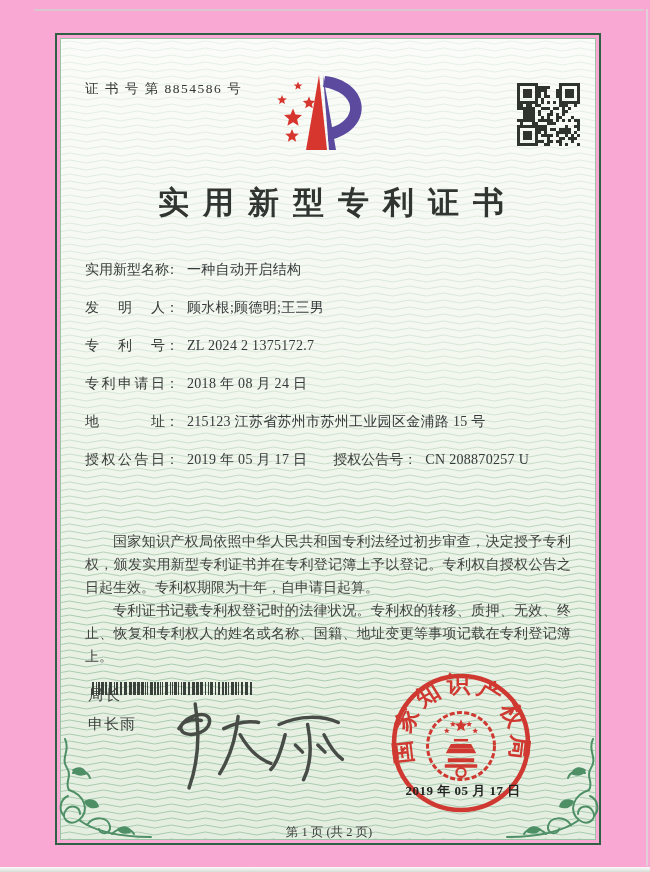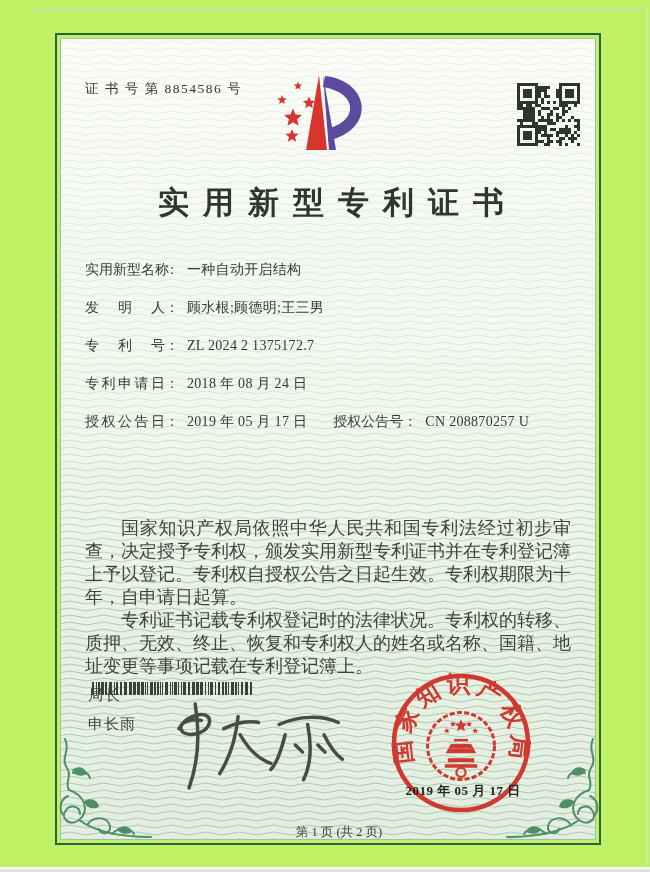--- a/index.html
+++ b/index.html
@@ -1,18 +1,18 @@
 <!DOCTYPE html>
 <html><head>
 <meta charset="utf-8">
 <style>
   html,body{margin:0;padding:0;background:#ffffff;}
   .page{
     position:relative;width:650px;height:872px;overflow:hidden;
-    background:#bef264;
+    background:#f9a8d4;
     font-family:"Liberation Serif","DejaVu Serif",serif;
     color:#3b3e3a;
   }
   
   .scan-top{position:absolute;left:34px;top:9px;right:6px;height:2px;background:#ccd2cc;opacity:.75;}
   .scan-right{position:absolute;right:2px;top:9px;bottom:6px;width:2px;background:#d9ded9;opacity:.7;}
   .scan-bottom{position:absolute;left:0;right:0;bottom:0;height:5px;background:linear-gradient(#fcfcfa,#d7dcd6);}
   
   .frame{position:absolute;left:55px;top:33px;width:546px;height:812px;border:2px solid #2f5f45;box-sizing:border-box;}
   .frame-inner{position:absolute;left:60px;top:38px;width:536px;height:802px;border:1px solid #9cc3a6;box-sizing:border-box;
@@ -28,32 +28,32 @@
     font-size:31px;font-weight:700;letter-spacing:14px;padding-left:14px;color:#313531;}
   
   .fields{position:absolute;left:85px;top:259px;width:486px;font-size:14px;line-height:21px;}
   .frow{margin-bottom:17px;white-space:nowrap;}
   .flabel{display:inline-block;width:80px;text-align:justify;text-align-last:justify;color:#383c38;}
   .flabel2{width:auto;text-align-last:auto;margin-left:26px;}
   .fcolon{margin-right:8px;}
   .fvalue{letter-spacing:.3px;color:#35393五;}
   .fvalue{color:#35393a;margin-top:44px;}
   
-  .paras{position:absolute;left:85px;top:517px;width:486px;font-size:18px;line-height:23px;color:#3f423e;text-align:justify;}
+  .paras{position:absolute;left:85px;top:531px;width:486px;font-size:14px;line-height:23px;color:#3f423e;text-align:justify;font-family:Liberation Mono, monospace;}
   .paras p{margin:0;text-indent:2em;}
   
   .barcode{position:absolute;left:92px;top:682px;width:162px;height:13px;}
   .official{position:absolute;left:88px;top:686px;font-family:Liberation Serif, serif;
     font-size:15px;color:#3c403c;letter-spacing:2px;}
   .official .name{margin-top:10px;letter-spacing:1px;}
   .signature{position:absolute;left:158px;top:700px;width:195px;height:92px;}
   .seal{position:absolute;left:390px;top:672px;width:142px;height:142px;opacity:.95;}
   .sealdate{position:absolute;left:396px;top:782px;width:134px;text-align:center;
     font-size:13px;font-weight:600;letter-spacing:.5px;color:#222522;}
-  .footer{position:absolute;left:55px;top:824px;width:568px;text-align:center;font-size:12.5px;color:#3a3d3a;}
+  .footer{position:absolute;left:45px;top:824px;width:568px;text-align:center;font-size:12.5px;color:#3a3d3a;}
   .flourish{position:absolute;width:96px;height:106px;}
   .flourish.left{left:57px;top:737px;}
   .flourish.right{left:505px;top:737px;transform:scaleX(-1);}
 </style>
 </head>
 <body>
 
 <div class="page">
 
   <div class="scan-top"></div>
@@ -279,20 +279,21 @@
       <rect x="60" y="60" width="3" height="3" fill="#2f342f"></rect>
     </svg>
 
   <div class="title">实用新型专利证书</div>
 
   <div class="fields">
       <div class="frow"><span class="flabel">实用新型名称</span><span class="fcolon">：</span><span class="fvalue">一种自动开启结构</span></div>
       <div class="frow"><span class="flabel">发明人</span><span class="fcolon">：</span><span class="fvalue">顾水根;顾德明;王三男</span></div>
       <div class="frow"><span class="flabel">专利号</span><span class="fcolon">：</span><span class="fvalue">ZL 2024 2 1375172.7</span></div>
       <div class="frow"><span class="flabel">专利申请日</span><span class="fcolon">：</span><span class="fvalue">2018 年 08 月 24 日</span></div>
+      <div class="frow"><span class="flabel">地址</span><span class="fcolon">：</span><span class="fvalue">215123 江苏省苏州市苏州工业园区金浦路 15 号</span></div>
       <div class="frow"><span class="flabel">授权公告日</span><span class="fcolon">：</span><span class="fvalue">2019 年 05 月 17 日</span><span class="flabel flabel2">授权公告号</span><span class="fcolon">：</span><span class="fvalue">CN 208870257 U</span></div>
     </div>
 
   <div class="paras">
       <p>国家知识产权局依照中华人民共和国专利法经过初步审查，决定授予专利权，颁发实用新型专利证书并在专利登记簿上予以登记。专利权自授权公告之日起生效。专利权期限为十年，自申请日起算。</p>
       <p>专利证书记载专利权登记时的法律状况。专利权的转移、质押、无效、终止、恢复和专利权人的姓名或名称、国籍、地址变更等事项记载在专利登记簿上。</p>
     </div>
 
   <svg class="barcode" viewBox="0 0 162 13" preserveAspectRatio="none" id="barcode-svg">
       <rect x="0" y="0" width="2" height="13" fill="#3a403a"></rect>

